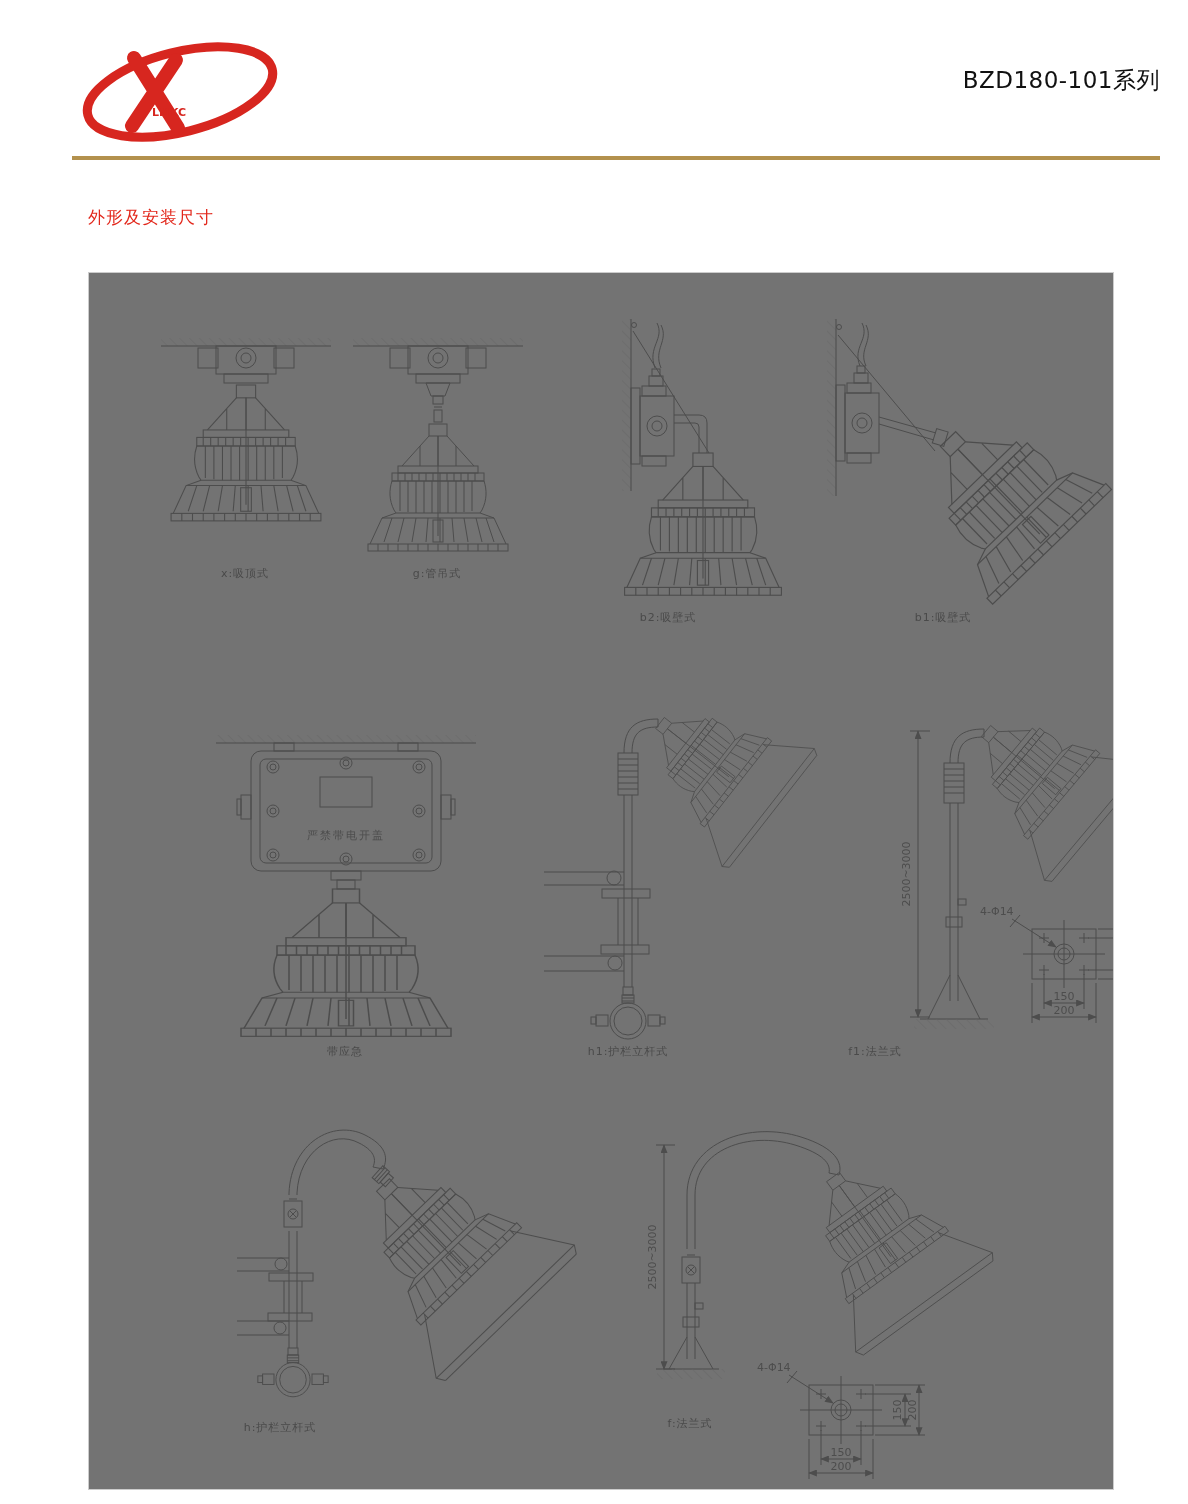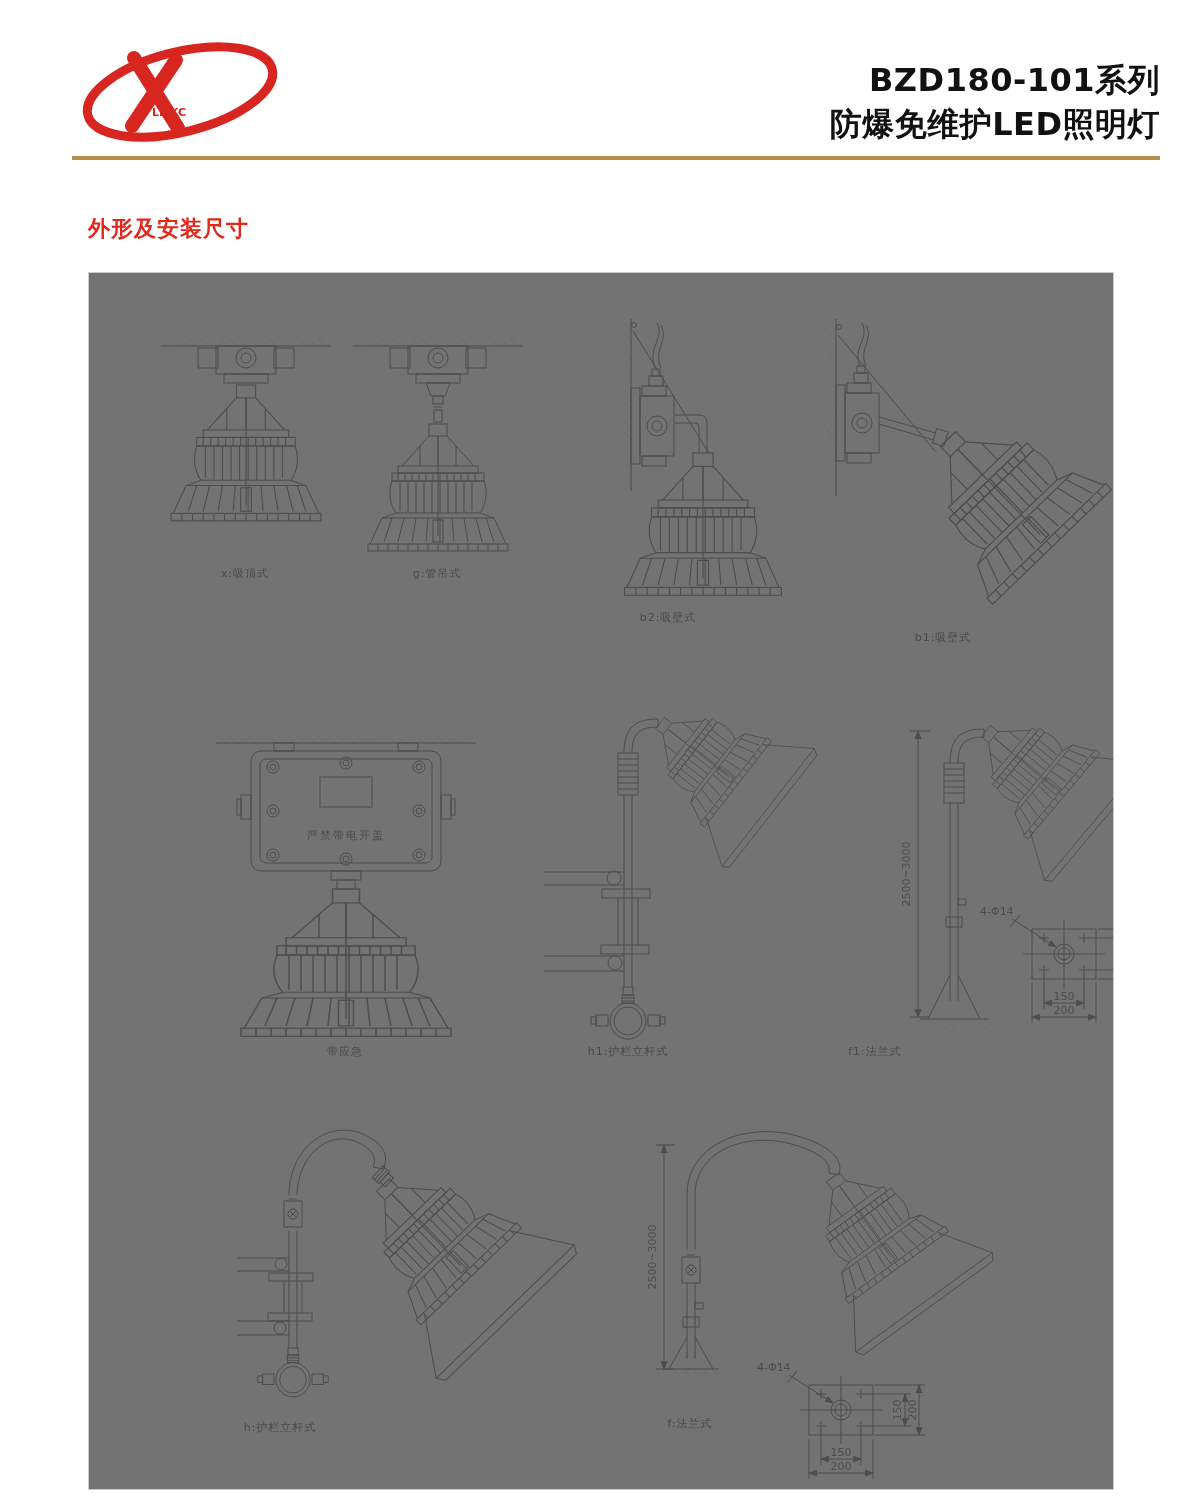--- a/index.html
+++ b/index.html
@@ -3,25 +3,25 @@
 <meta charset="utf-8">
 <style>
   html,body{margin:0;padding:0;background:#ffffff;}
   .page{
     position:relative;width:1188px;height:1504px;background:#ffffff;overflow:hidden;
     font-family:"DejaVu Sans","Liberation Sans",sans-serif;
   }
   .logo{position:absolute;left:80px;top:36px;width:270px;height:118px;}
   .title-block{
     position:absolute;right:28px;top:58px;text-align:right;color:#111111;
-    font-weight:bold;line-height:44px;font-size:32px;letter-spacing:0.5px;
+    font-weight:normal;line-height:44px;font-size:23px;letter-spacing:0.5px;
   }
   .gold-rule{position:absolute;left:72px;top:156px;width:1088px;height:4px;background:#b3914d;}
   .section-heading{
-    position:absolute;left:88px;top:214px;font-size:22px;font-weight:700;color:#e2271b;
+    position:absolute;left:88px;top:206px;font-size:17px;font-weight:400;color:#e2271b;
     letter-spacing:1px;
   }
   .drawings-panel{
     position:absolute;left:88px;top:272px;width:1024px;height:1216px;
     border:1px solid #cccccc;background:#737373;
   }
   .drawings-panel svg{position:absolute;left:0;top:0;}
   .cap{
     position:absolute;transform:translateX(-50%);white-space:nowrap;
     font-size:11px;color:#4a4a4a;letter-spacing:1px;
@@ -34,21 +34,20 @@
 <div class="page">
 
   <svg class="logo" viewBox="0 0 270 118">
     <ellipse cx="100" cy="56" rx="95" ry="40" transform="rotate(-14 100 56)" stroke="#d7261f" stroke-width="9" fill="none"></ellipse>
     <path d="M54,22 L98,92 M96,24 L52,90" stroke="#d7261f" stroke-width="14" stroke-linecap="round" fill="none"></path>
     <text x="72" y="80" font-size="58" font-weight="bold" fill="#d7261f" style="fill:#d7261f;">LMKC</text>
   </svg>
 
   <div class="title-block">
     <div>BZD180-101系列</div>
-    <div>防爆免维护LED照明灯</div>
   </div>
 
   <div class="gold-rule"></div>
 
   <div class="section-heading">外形及安装尺寸</div>
 
   <div class="drawings-panel">
     <svg width="1024" height="1216" viewBox="0 0 1024 1216">
       <defs>
         <pattern id="hatch" width="7" height="7" patternUnits="userSpaceOnUse" patternTransform="rotate(-45)">
@@ -318,20 +317,20 @@
           <use href="#flangeDetail" x="118" y="254"></use>
         </g>
 
       </g>
     </svg>
   </div>
 
   <div class="cap" style="left:245px;top:566px;">x:吸顶式</div>
   <div class="cap" style="left:437px;top:566px;">g:管吊式</div>
   <div class="cap" style="left:668px;top:610px;">b2:吸壁式</div>
-  <div class="cap" style="left:943px;top:610px;margin-top:20px;">b1:吸壁式</div>
+  <div class="cap" style="left:943px;top:610px;">b1:吸壁式</div>
   <div class="cap" style="left:345px;top:1044px;">带应急</div>
   <div class="cap" style="left:628px;top:1044px;">h1:护栏立杆式</div>
   <div class="cap" style="left:860px;top:1044px;margin-left:15px;">f1:法兰式</div>
   <div class="cap" style="left:280px;top:1420px;">h:护栏立杆式</div>
   <div class="cap" style="left:690px;top:1416px;text-align:right;">f:法兰式</div>
 
 </div>
 
 </body></html>

